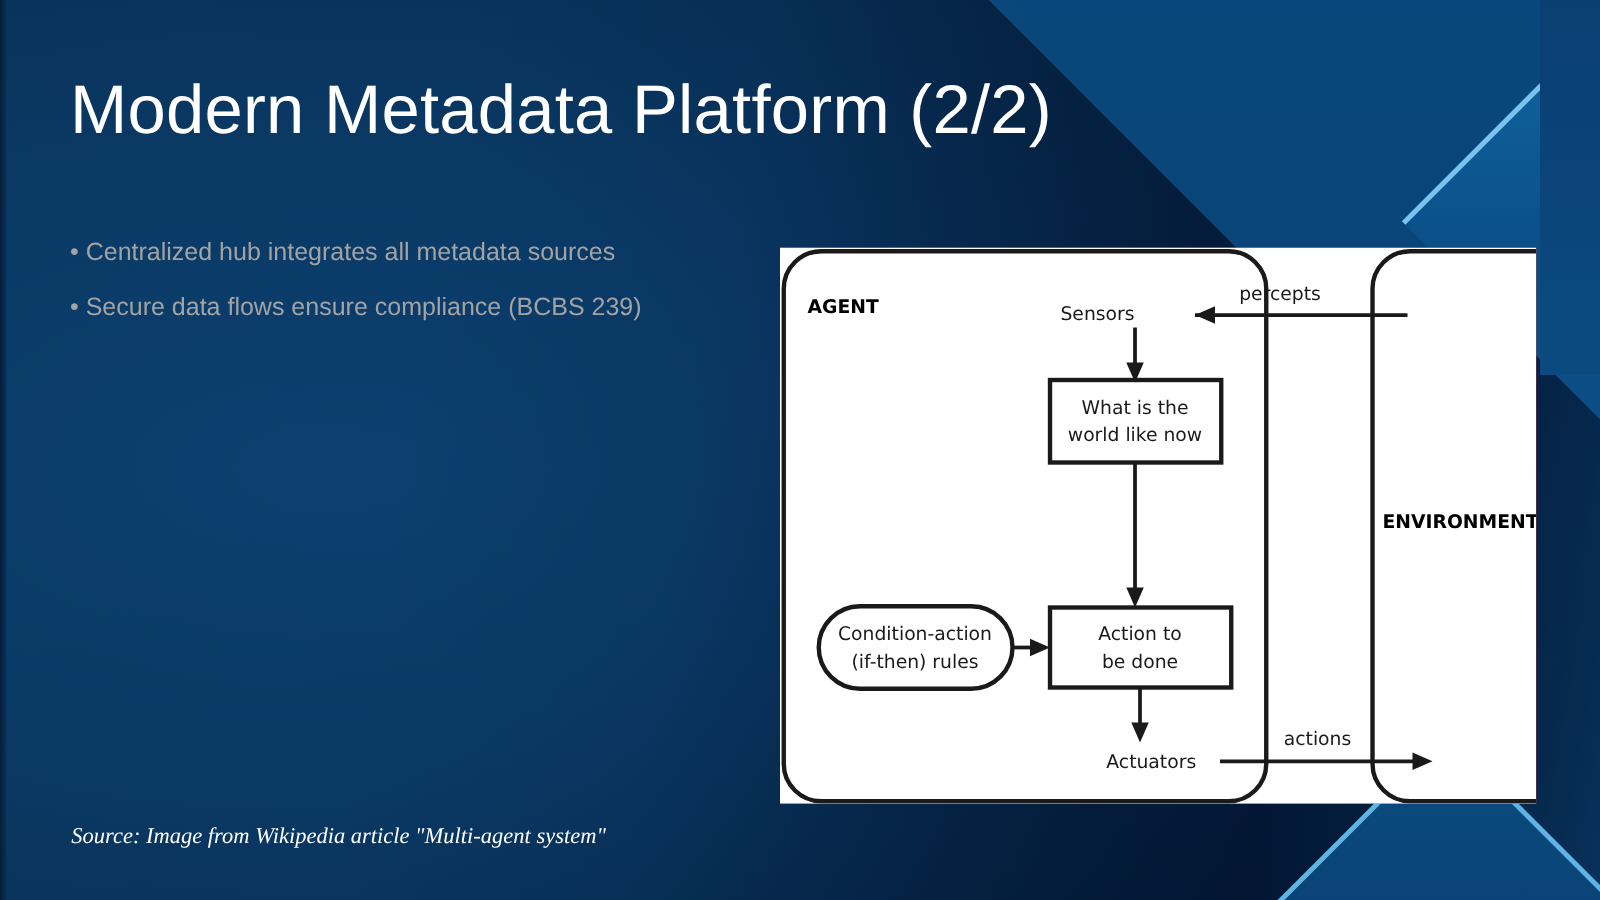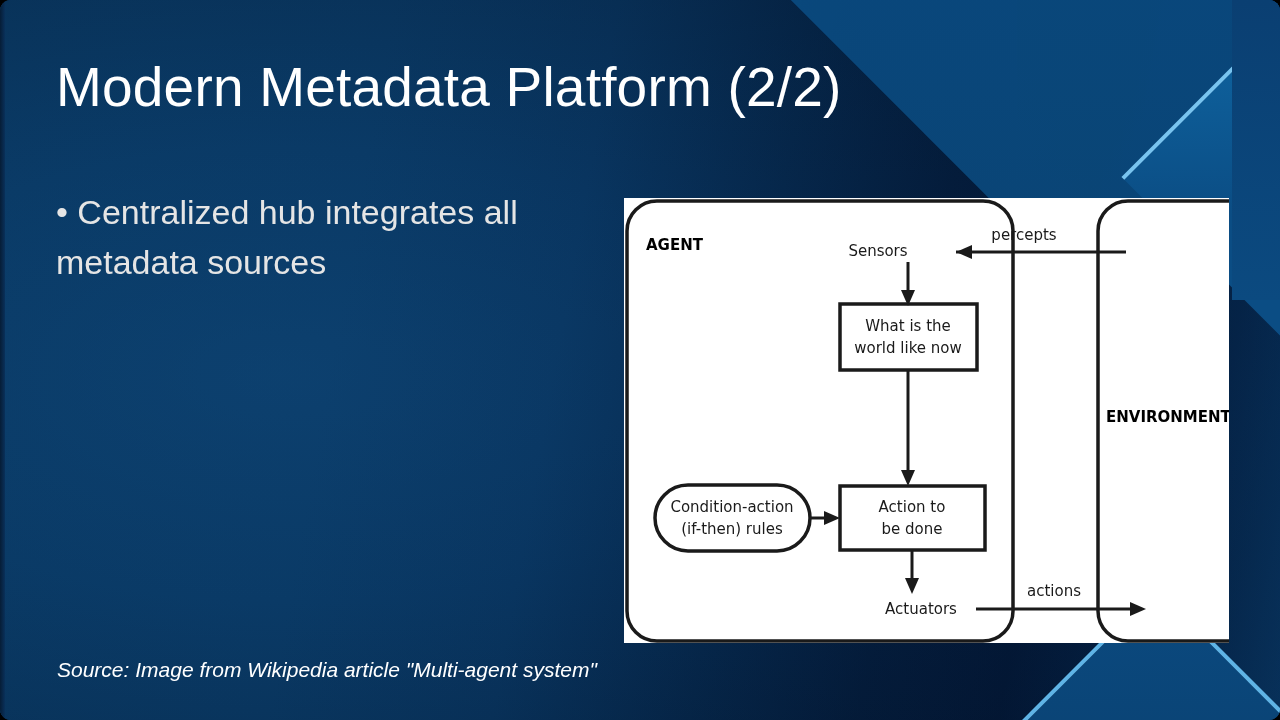--- a/index.html
+++ b/index.html
@@ -8,21 +8,20 @@
     padding: 0;
     background: #000;
   }
   .slide {
     position: relative;
     width: 1280px;
     height: 720px;
     overflow: hidden;
     font-family: "Liberation Sans", sans-serif;
     background: #0a3a66;
-    border-radius: 11px;
   }
   
   .bg-base {
     position: absolute;
     inset: 0;
     background: linear-gradient(100deg,
         #0a3b67 0%,
         #0a3a66 28%,
         #093560 44%,
         #06284d 58%,
@@ -92,33 +91,34 @@
     white-space: nowrap;
   }
   
   .bullets {
     position: absolute;
     left: 56px;
     top: 188px;
     width: 556px;
   }
   .bullet {
-    color: #e5e5e5;
-    font-size: 34px;
+    color: #a3a3a3;
+    font-size: 20px;
     line-height: 1.46;
     margin-bottom: 15px;
   }
   
   .source {
     position: absolute;
     left: 57px;
     top: 658px;
-    font-size: 21px;
+    font-size: 18px;
     font-style: italic;
     color: #ffffff;
+    font-family: Liberation Serif, serif;
   }
   
   .diagram-panel {
     position: absolute;
     left: 624px;
     top: 198px;
     width: 605px;
     height: 445px;
     background: #ef4444;
     overflow: hidden;
@@ -150,20 +150,21 @@
   <div class="deco deco-small"></div>
   <div class="deco deco-bl"></div>
   <div class="deco deco-mask-top"></div>
 
   <div class="edge-left"></div>
 
   <div class="title">Modern Metadata Platform (2/2)</div>
 
   <div class="bullets">
     <div class="bullet">• Centralized hub integrates all metadata sources</div>
+    <div class="bullet">• Secure data flows ensure compliance (BCBS 239)</div>
   </div>
 
   <div class="source">Source: Image from Wikipedia article "Multi-agent system"</div>
 
   <div class="diagram-panel">
     <svg width="605" height="445" viewBox="0 0 605 445" xmlns="http://www.w3.org/2000/svg">
       <rect x="0" y="0" width="605" height="445" fill="#ffffff"></rect>
 
       <rect x="3" y="3" width="386" height="440" rx="30" ry="30" fill="none" stroke="#1a1a1a" stroke-width="3.5"></rect>
 

